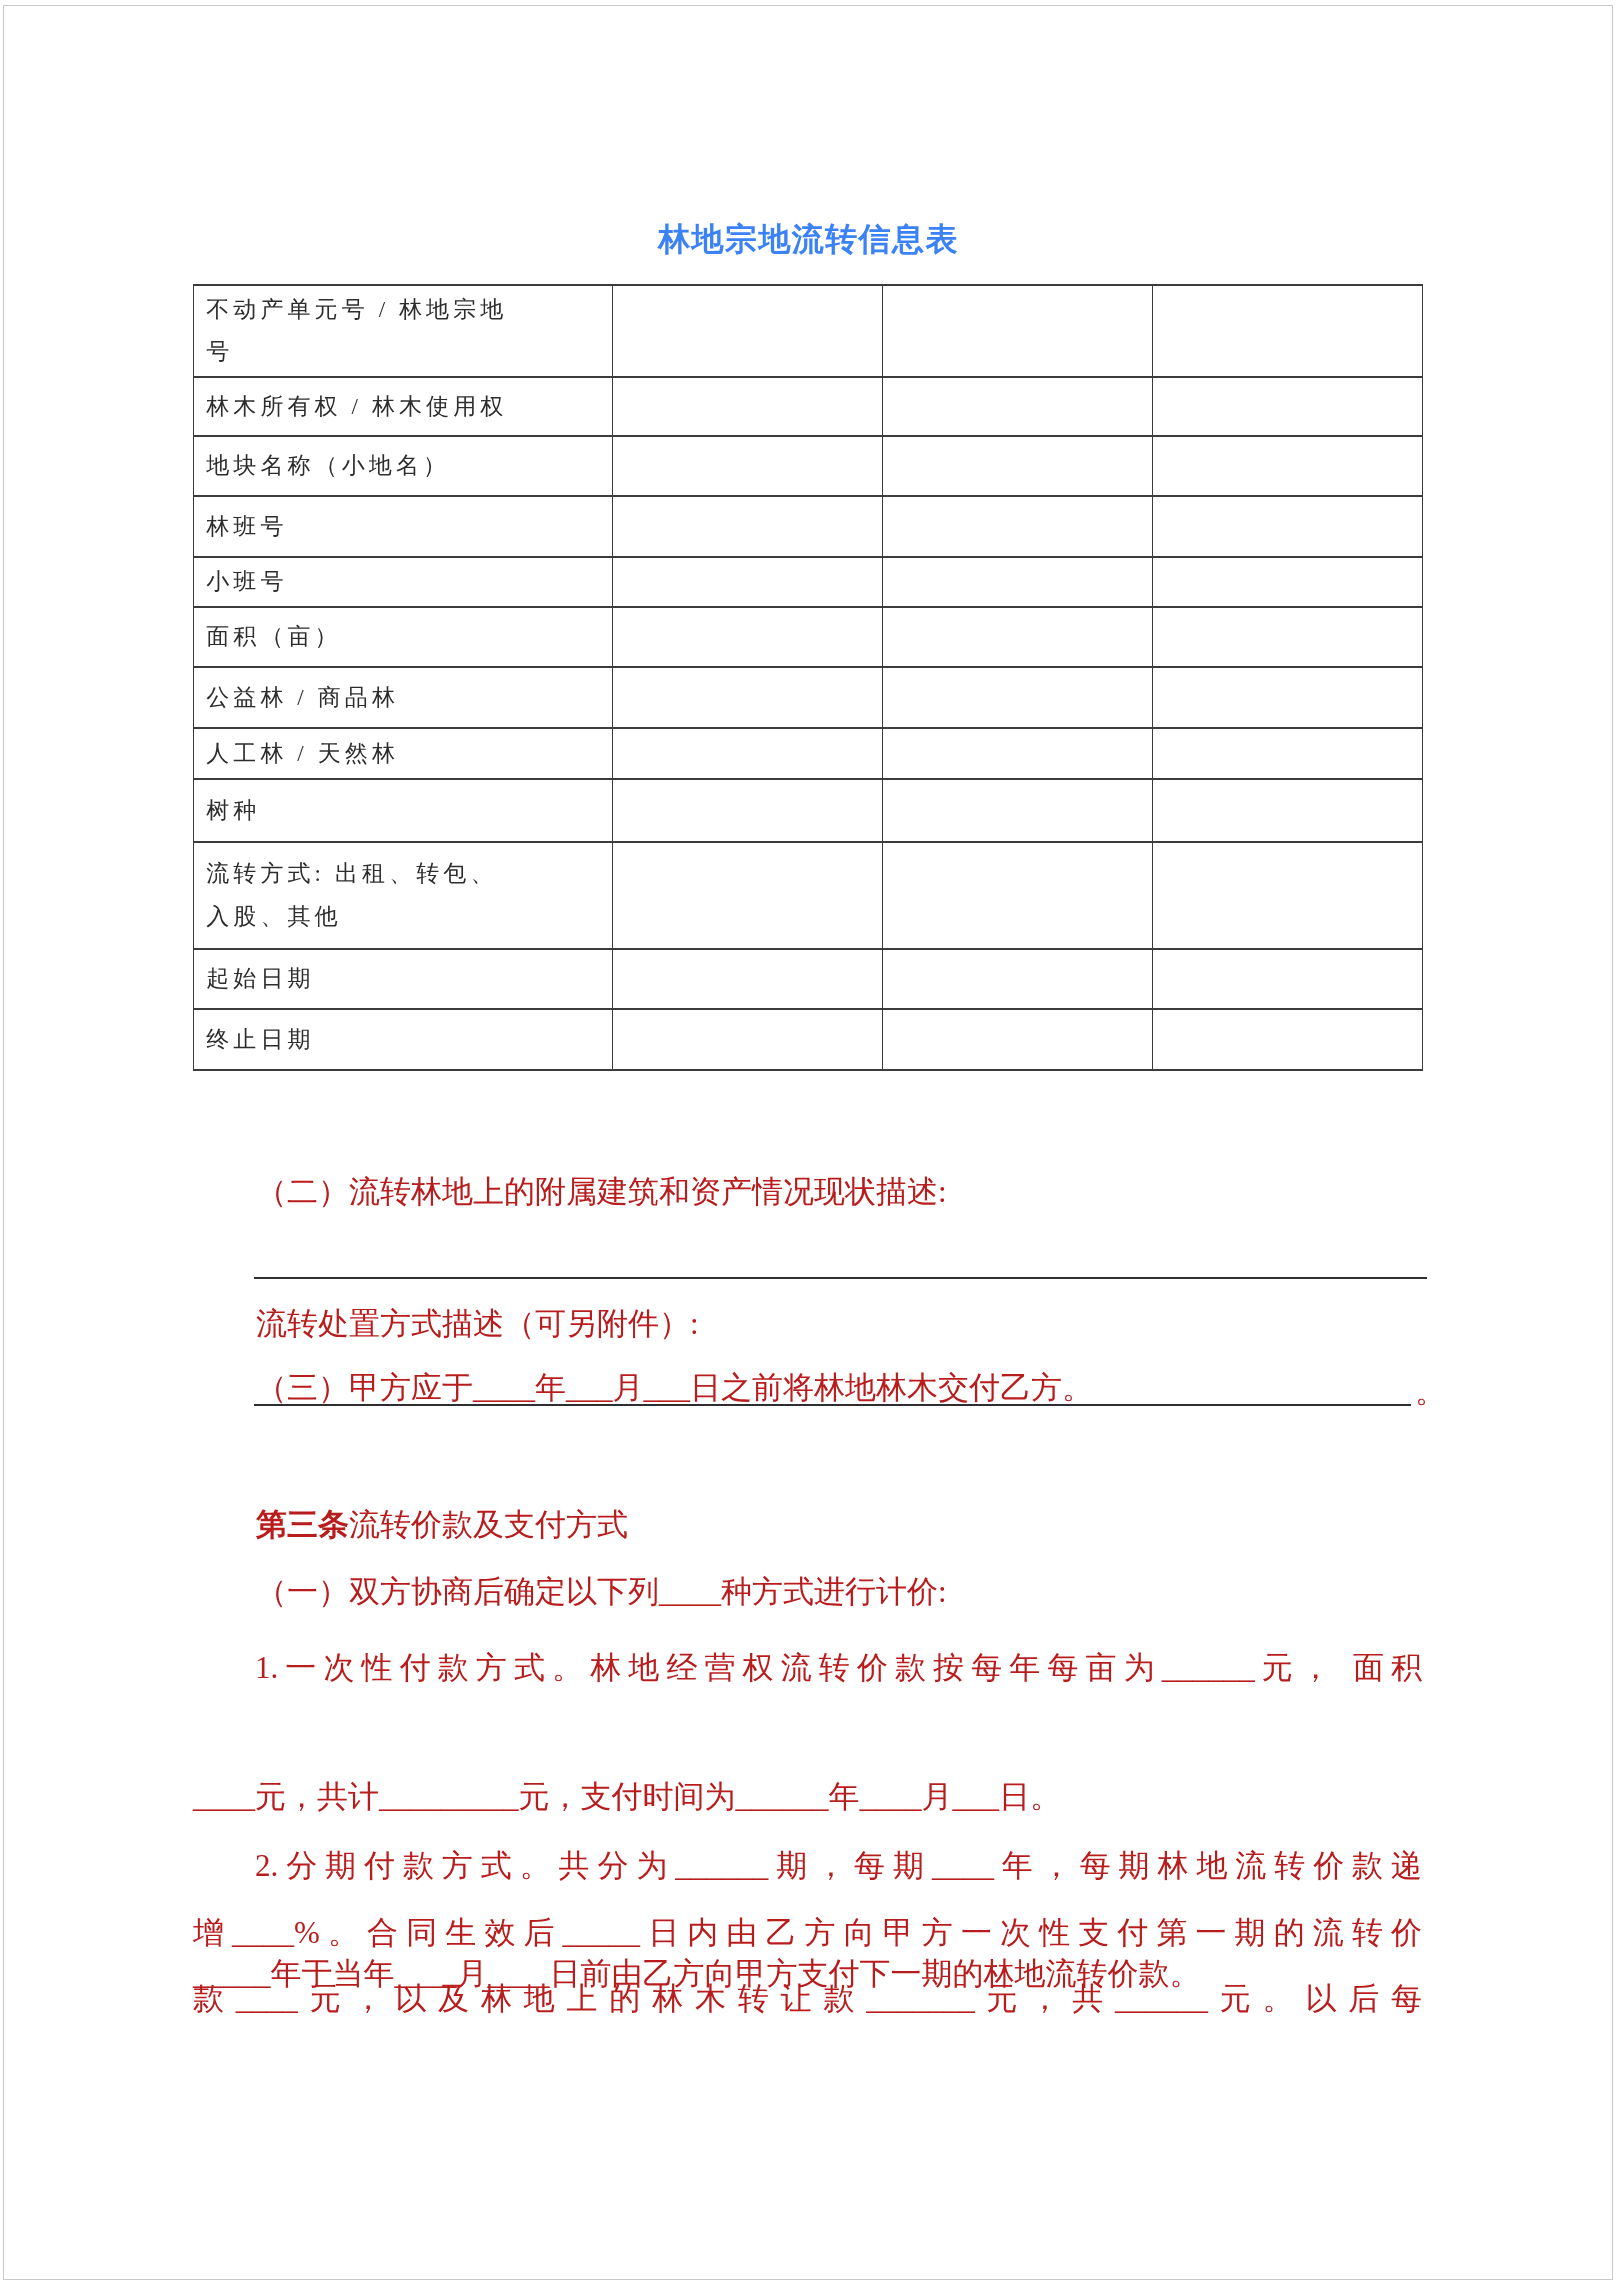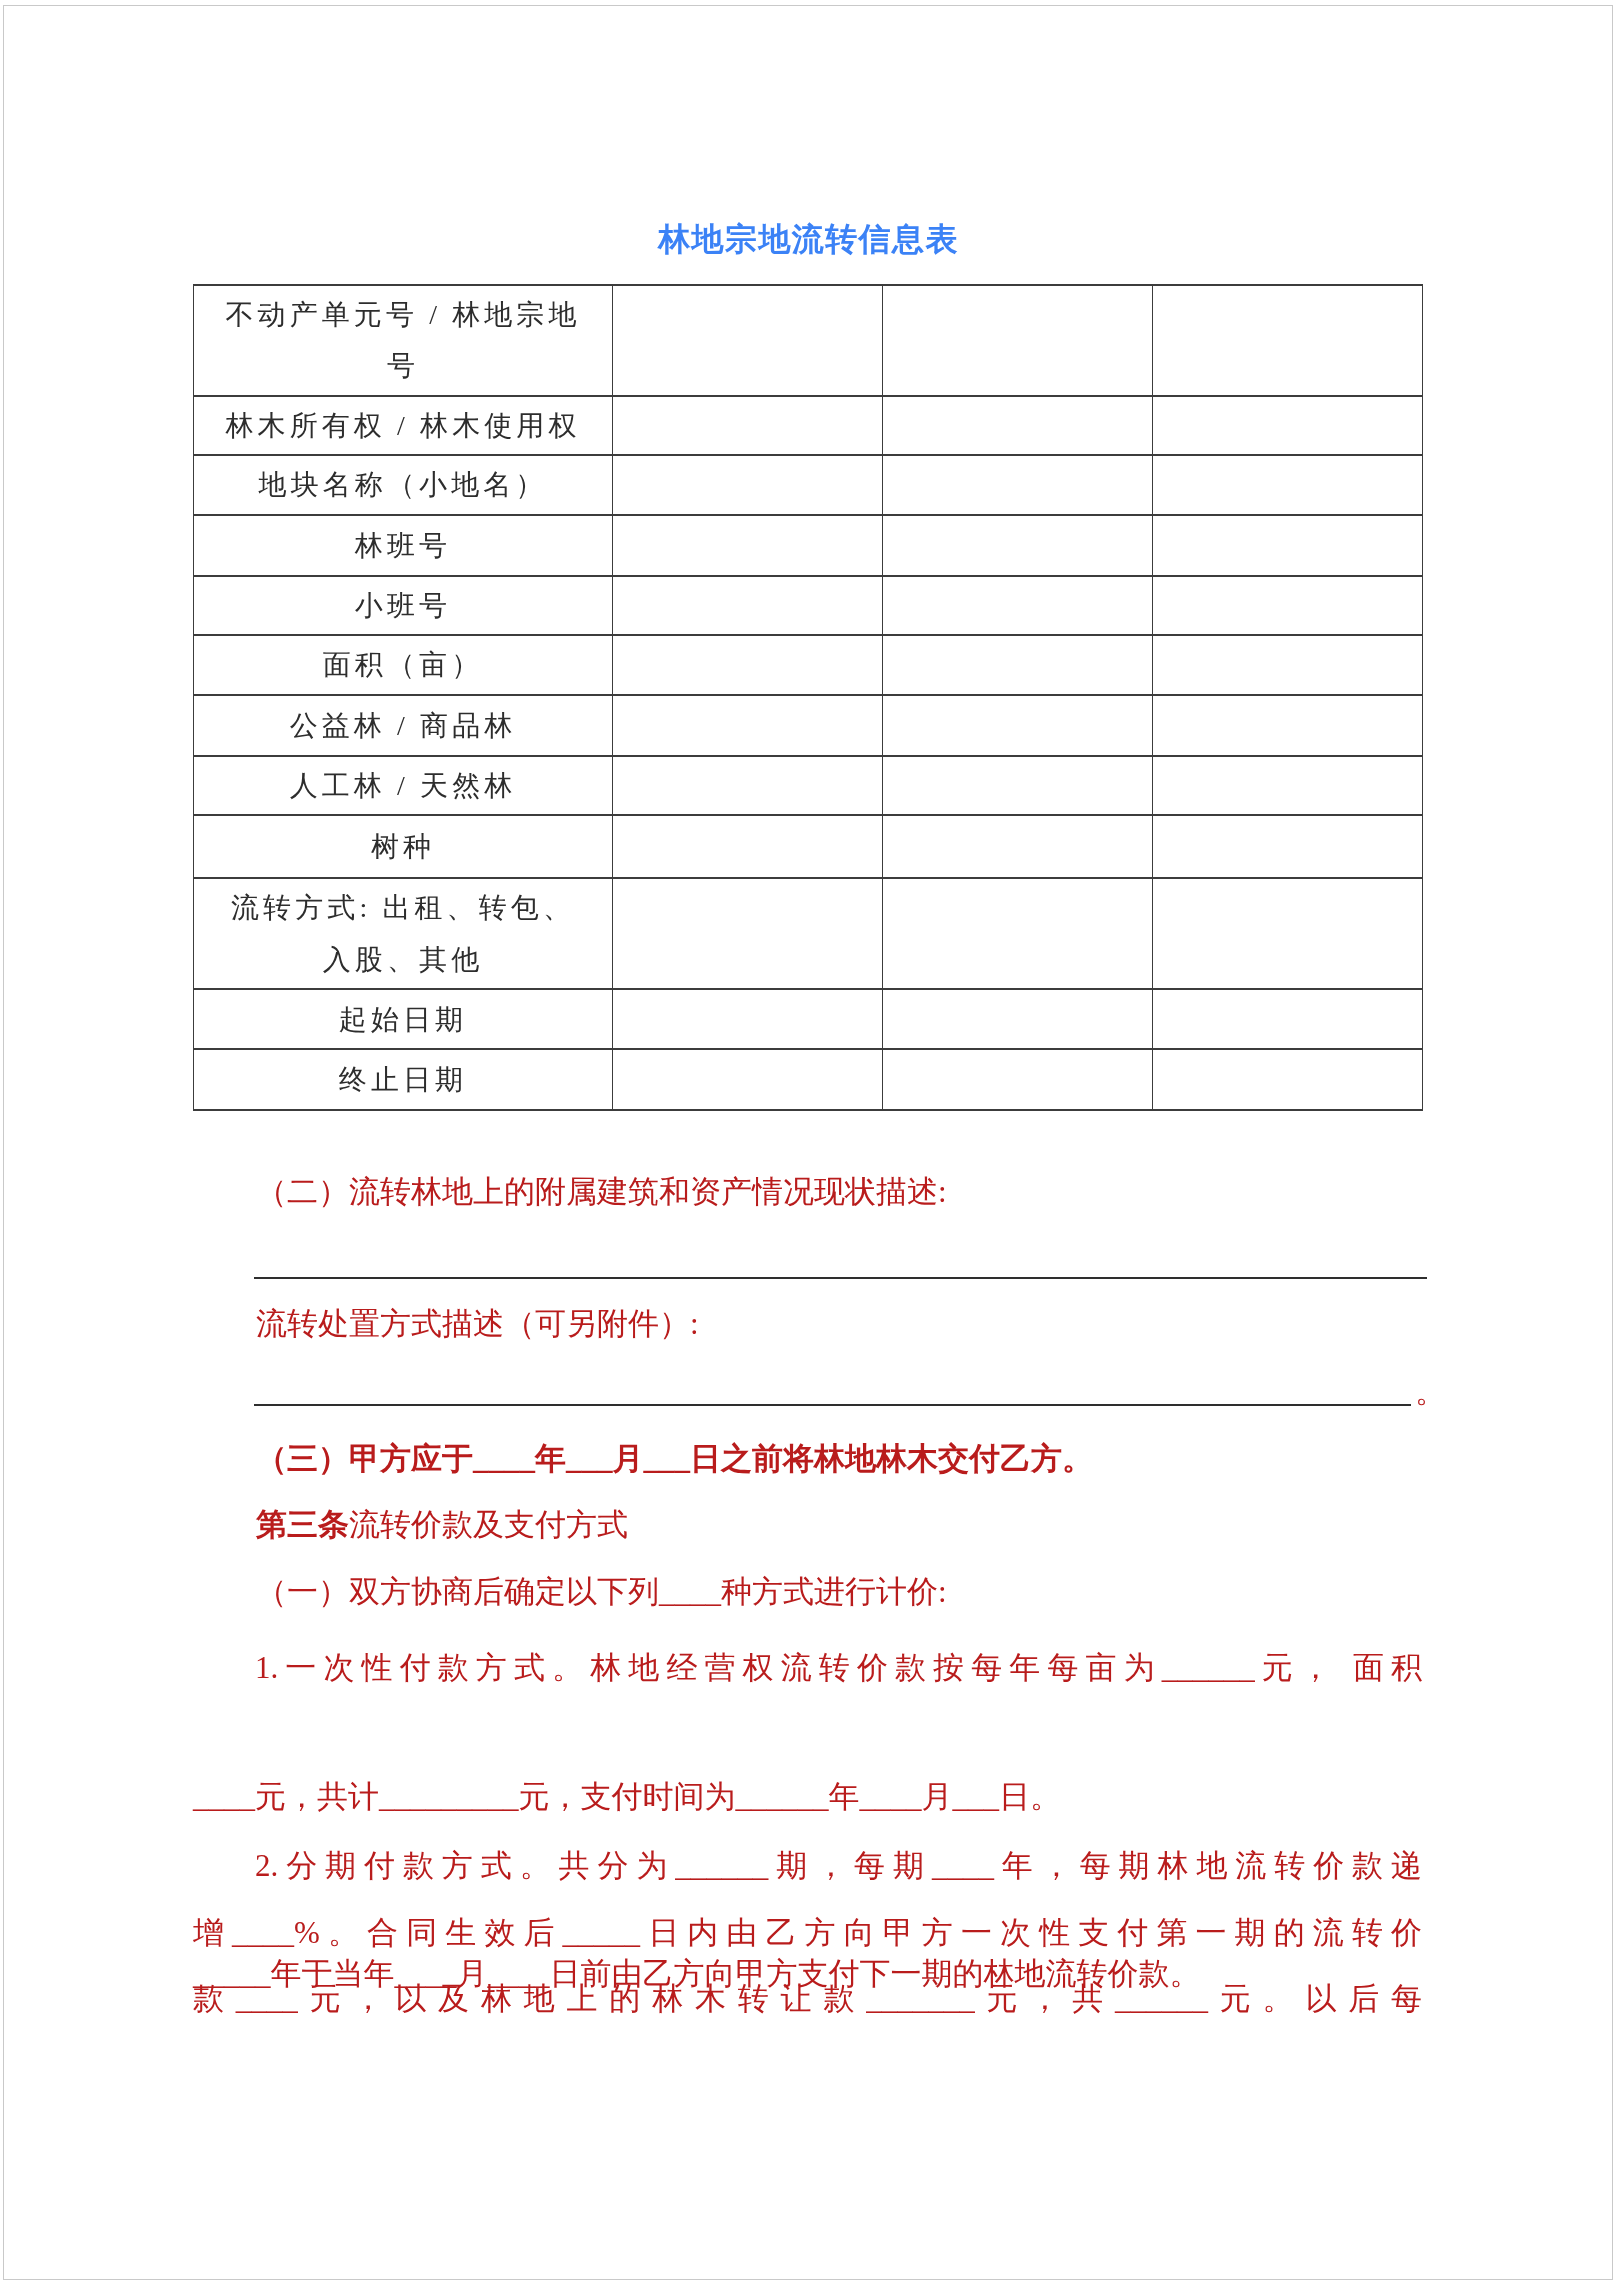--- a/index.html
+++ b/index.html
@@ -36,22 +36,22 @@
     table-layout:fixed;
   }
   table.info-table td{
     border:1.4px solid #3c3c3c;
     border-top-width:2px;
     border-bottom-width:2px;
     vertical-align:middle;
     background:#ffffff;
   }
   td.row-label{
-    text-align:center;
-    font-size:28px;
+    text-align:left;
+    font-size:23px;
     letter-spacing:4.1px;
     line-height:1.85;
     color:#2d2d2d;
     padding:2.7px 12.2px;
   }
   .lbl-line{display:block;}
   .lbl-line:empty{display:none;}
   .bl{
     position:absolute;
     font-size:31px;
@@ -203,21 +203,21 @@
 
   <div class="bl" style="left:256px; top:1172px;">（二）流转林地上的附属建筑和资产情况现状描述:</div>
 
   <div class="fill-line" style="left:254px; top:1277px; width:1173px;"></div>
 
   <div class="bl" style="left:256px; top:1304px;">流转处置方式描述（可另附件）:</div>
 
   <div class="fill-line" style="left:254px; top:1404px; width:1157px;"></div>
   <div class="bl" style="left:1415px; top:1372px;">。</div>
 
-  <div class="bl" style="left:256px; top:1439px;font-weight:bold;">（三）甲方应于____年___月___日之前将林地林木交付乙方。</div>
+  <div class="bl" style="left:256px; top:1368px;">（三）甲方应于____年___月___日之前将林地林木交付乙方。</div>
 
   <div class="bl" style="left:256px; top:1505px;"><span class="bold-seg">第三条</span><span>流转价款及支付方式</span></div>
 
   <div class="bl" style="left:256px; top:1572px;">（一）双方协商后确定以下列____种方式进行计价:</div>
 
   <div class="bl just indent" style="top:1648px;">1.一次性付款方式。林地经营权流转价款按每年每亩为______元， 面积</div>
   <div class="bl" style="left:193px; top:1777px;">____元，共计_________元，支付时间为______年____月___日。</div>
 
   <div class="bl just indent" style="top:1846px;">2.分期付款方式。共分为______期，每期____年，每期林地流转价款递</div>
   <div class="bl just" style="top:1913px;">增____%。合同生效后_____日内由乙方向甲方一次性支付第一期的流转价</div>

